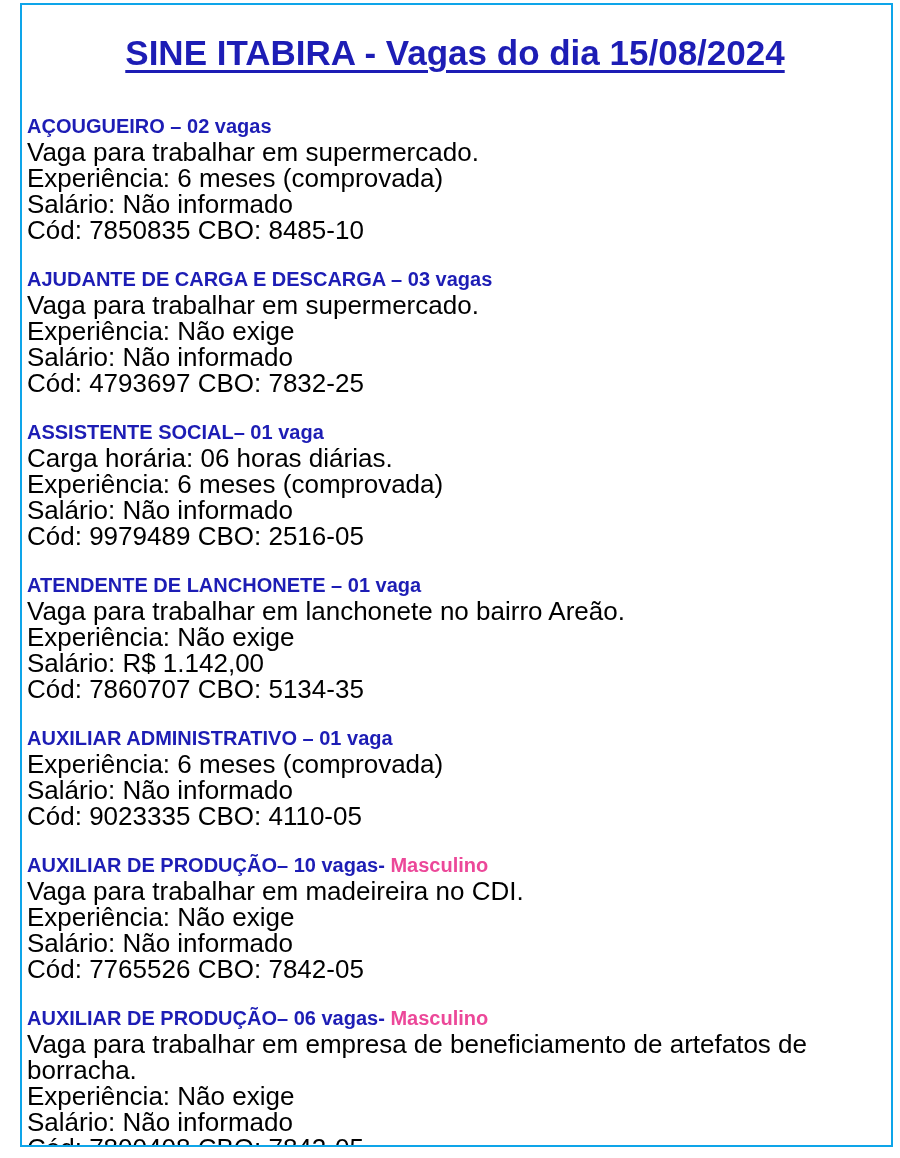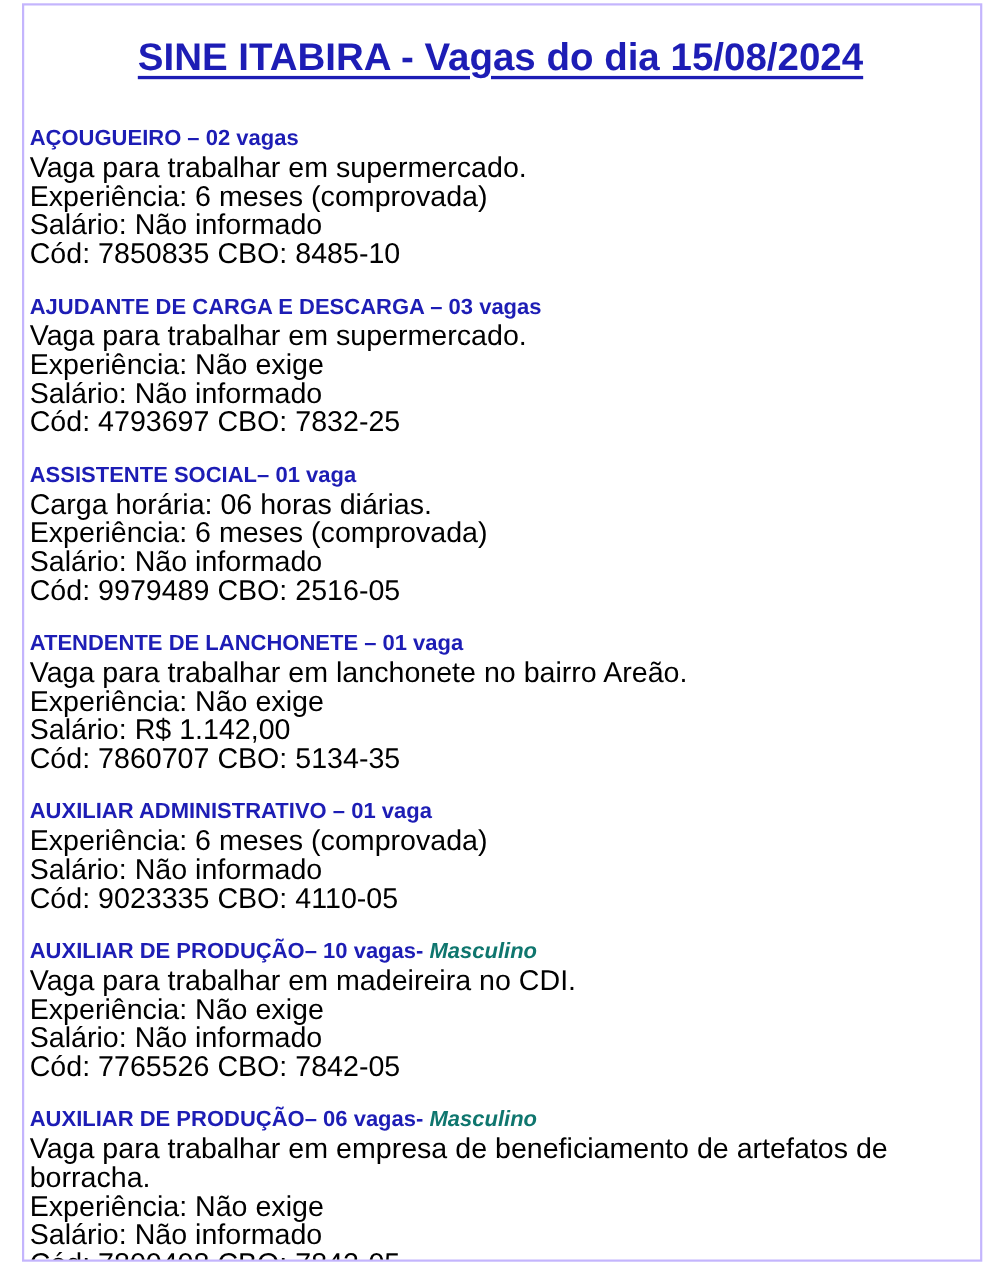--- a/index.html
+++ b/index.html
@@ -6,21 +6,21 @@
   html, body {
     margin: 0; padding: 0;
     width: 900px; height: 1158px;
     background: #ffffff;
     font-family: "Liberation Sans", sans-serif;
     color: #000000;
   }
   .sheet {
     position: absolute;
     left: 20px; top: 3px; right: 7px; bottom: 11px;
-    border: 2px solid #c4b5fd;
+    border: 2px solid #0ea5e9;
     padding: 2px 8px 0 5px;
     overflow: hidden;
     background: #ffffff;
   }
   .page-title {
     margin: 24px 10px 38px;
     text-align: center;
     font-size: 35px;
     line-height: 44px;
     font-weight: bold;
@@ -33,21 +33,21 @@
   .line {
     font-size: 26px;
     line-height: 26px;
   }
   .job-title {
     font-size: 20px;
     line-height: 26px;
     font-weight: bold;
     color: #1d1db5;
   }
-  .t-red { color: #0f766e; font-style: italic; }
+  .t-red { color: #ec4899; }
   .b { font-weight: normal; }
 </style>
 </head>
 <body>
 
 <div class="sheet">
 
   <h1 class="page-title">SINE ITABIRA - Vagas do dia 15/08/2024</h1>
 
   <section class="job">

